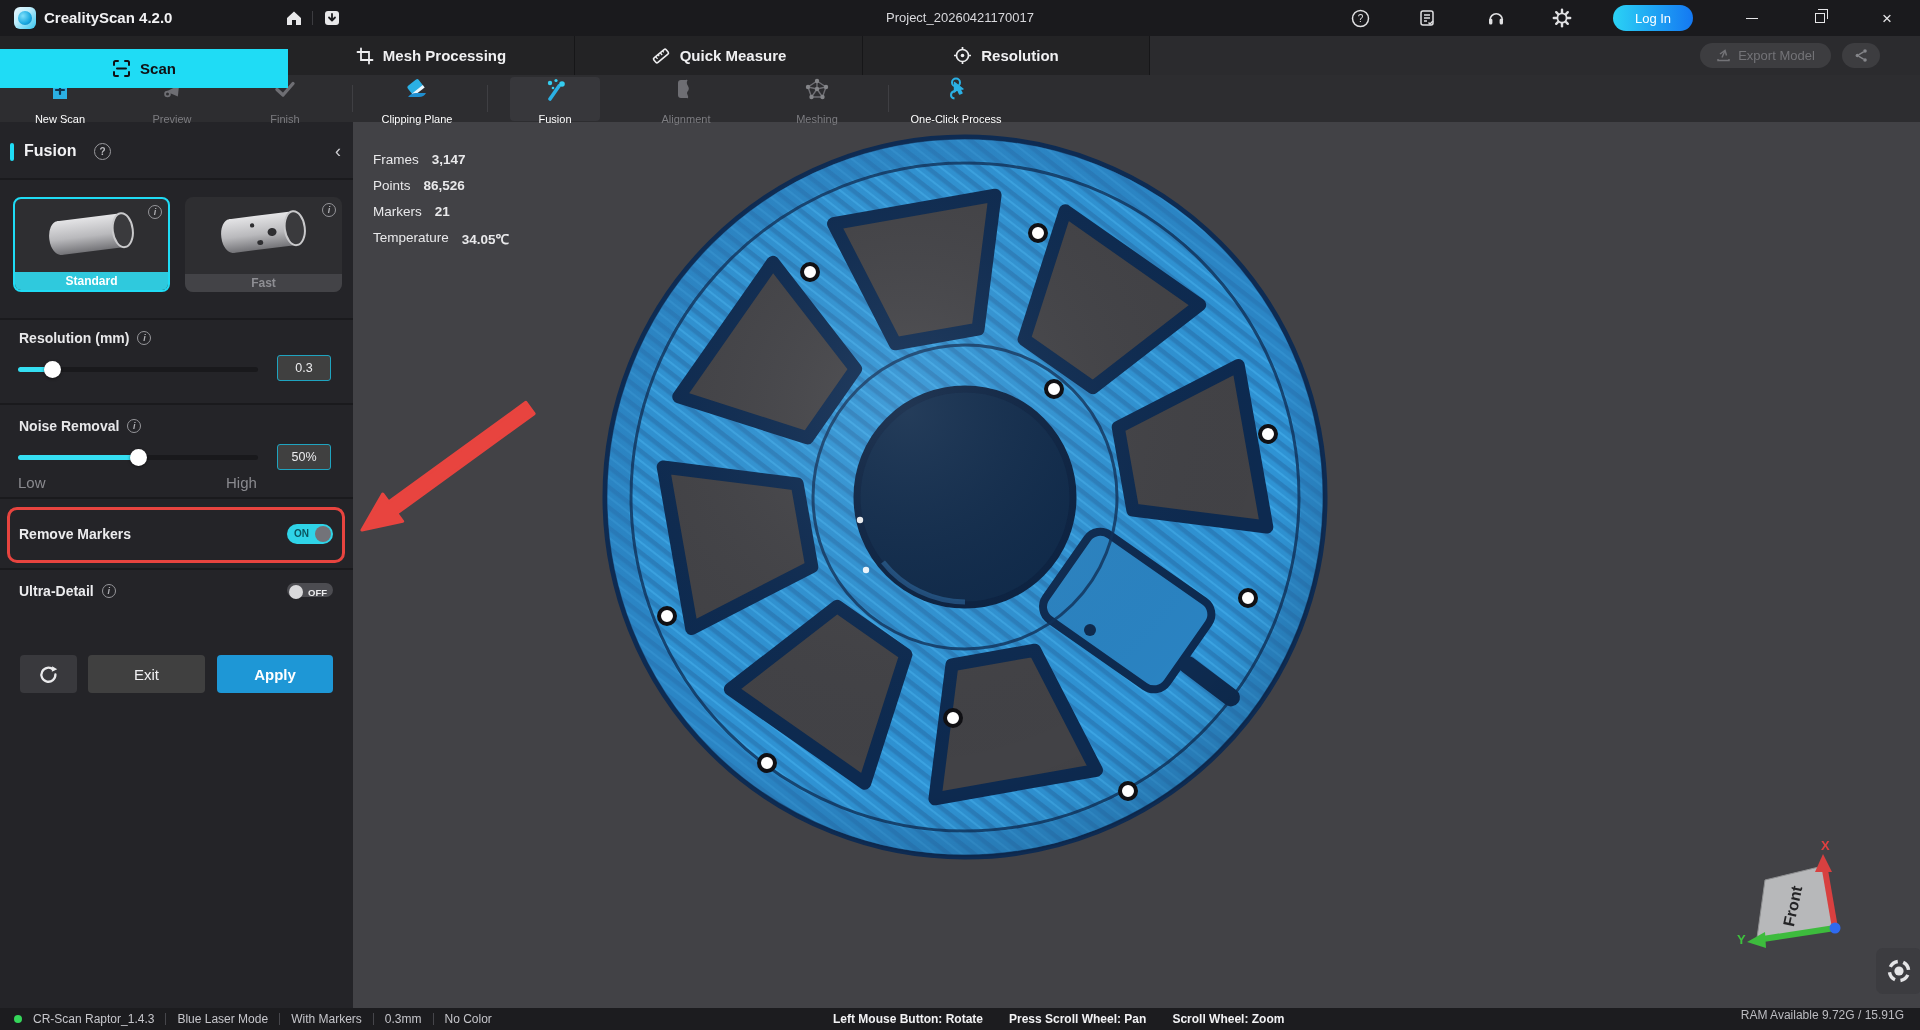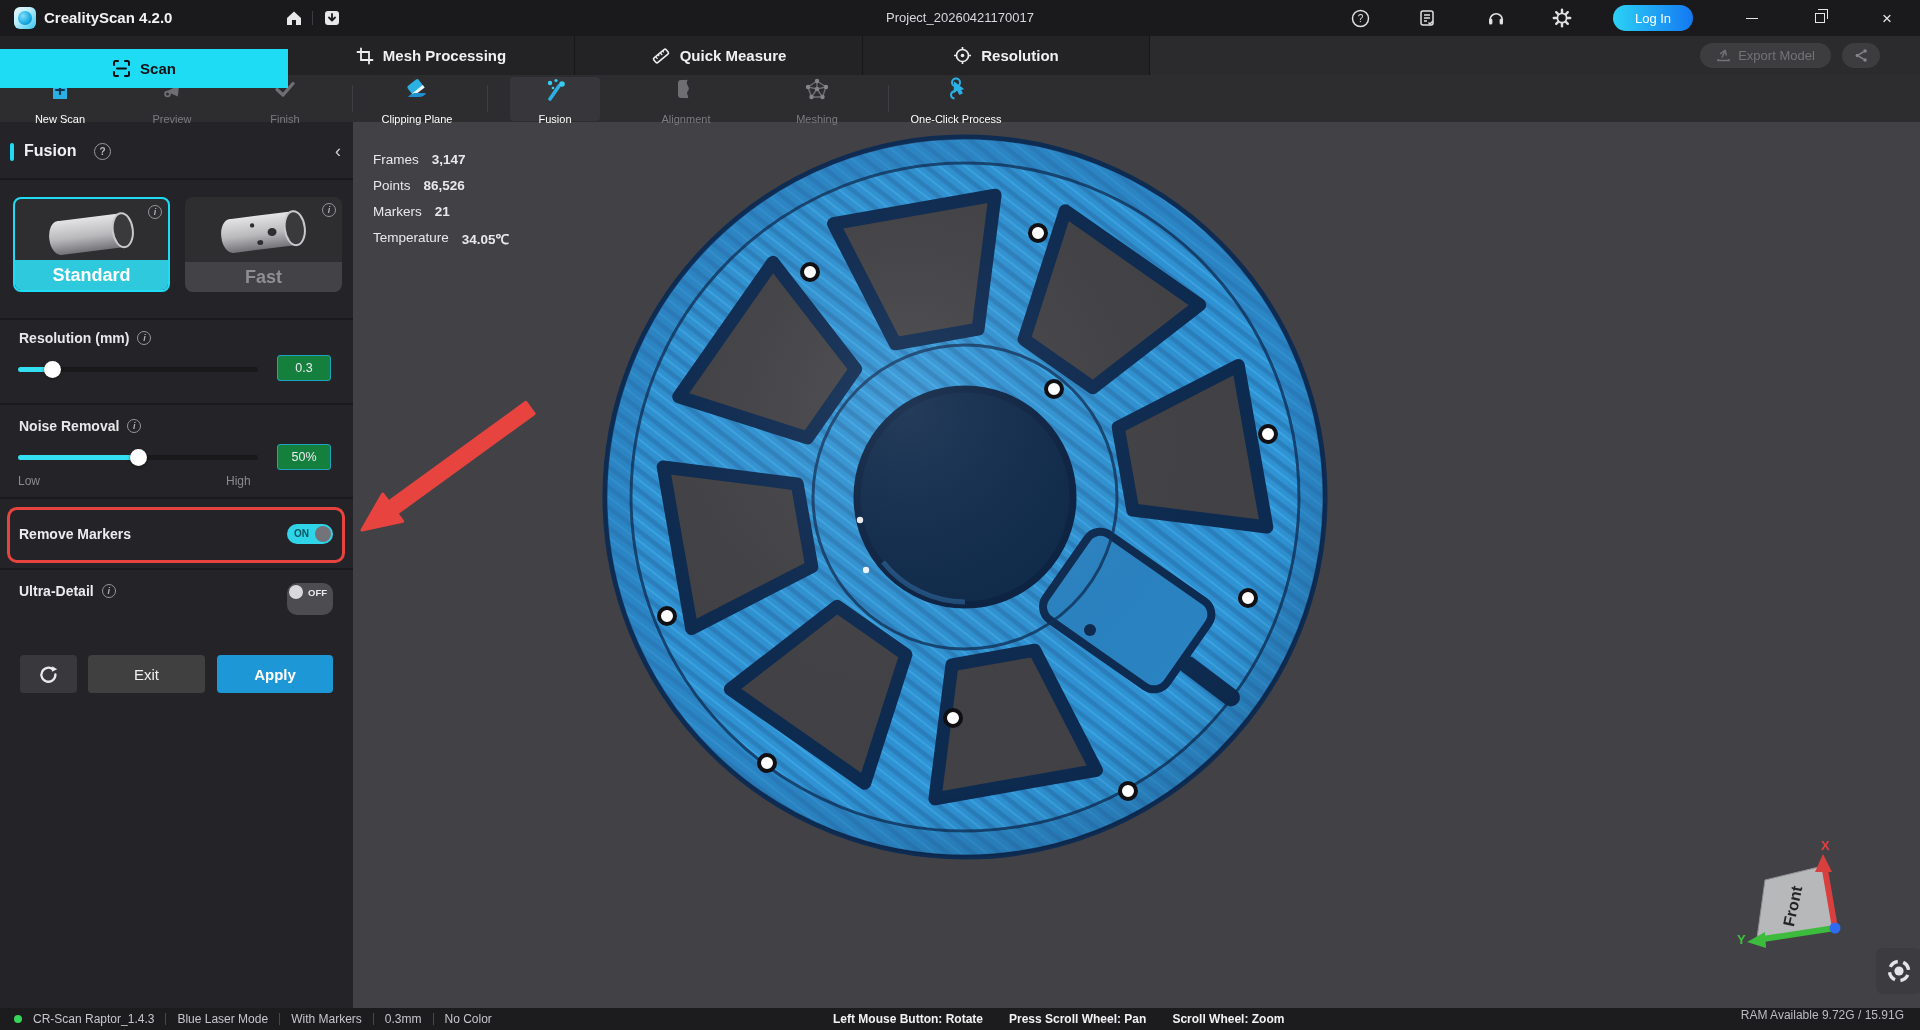--- a/index.html
+++ b/index.html
@@ -56,41 +56,41 @@
             display:flex; align-items:center; justify-content:center; font-size:10px; font-weight:700; cursor:pointer; }
   .q-icon::after { content:"?"; }
   .i-icon { width:14px; height:14px; border:1.2px solid #96969a; border-radius:50%; color:#aeaeb2;
             display:inline-flex; align-items:center; justify-content:center; font-size:9px; font-style:italic; font-weight:700; cursor:pointer; }
   .i-icon::after { content:"i"; }
   .ph-chevron { position:absolute; right:12px; top:3px; font-size:18px; color:#cfcfd3; cursor:pointer; }
 
   .card { position:absolute; top:75px; width:157px; height:95px; border-radius:8px; background:#2e2e31; overflow:hidden; cursor:pointer; }
   .card.sel { border:2px solid #1fdcf5; }
   .card-img { position:absolute; left:0; right:0; top:0; height:69px; display:flex; align-items:center; justify-content:center; }
-  .card-label { position:absolute; left:0; right:0; bottom:0; height:30px; display:flex; align-items:center; justify-content:center;
-                font-size:18px; font-weight:700; }
+  .card-label { position:absolute; left:0; right:0; bottom:0; height:18px; display:flex; align-items:center; justify-content:center;
+                font-size:12px; font-weight:700; }
   .card.sel .card-label { background:#2fc9dd; color:#fff; }
   .card.plain .card-label { background:#434347; color:#8e8e93; }
   .card .i-icon { position:absolute; right:6px; top:6px; }
 
   .sec-label { position:absolute; left:19px; font-size:14px; font-weight:600; color:#e8e8ea; display:flex; align-items:center; gap:8px; }
   .track { position:absolute; left:18px; width:240px; height:5px; border-radius:3px; background:#19191c; cursor:pointer; }
   .track .fill { position:absolute; left:0; top:0; bottom:0; border-radius:3px; background:#35dff2; }
   .thumb { position:absolute; top:-6px; width:17px; height:17px; border-radius:50%; background:#fff; box-shadow:0 1px 3px rgba(0,0,0,.5); cursor:pointer; }
-  .valbox { position:absolute; left:277px; width:54px; height:26px; border:1.5px solid #1fa4c0; border-radius:3px; background:#15803d;
+  .valbox { position:absolute; left:277px; width:54px; height:26px; border:1.5px solid #1fa4c0; border-radius:3px; background:#404040;
             color:#ececee; font-size:12.5px; display:flex; align-items:center; justify-content:center; cursor:text; }
-  .minmax { position:absolute; font-size:12px; color:#8a8a8f; }
+  .minmax { position:absolute; font-size:15px; color:#8a8a8f; }
 
   .hl-box { position:absolute; left:7px; top:385px; width:338px; height:56px; border:3px solid #e8443f; border-radius:10px; z-index:5; pointer-events:none; }
   .toggle-row-label { position:absolute; left:19px; font-size:14px; font-weight:600; color:#ececee; display:flex; align-items:center; gap:8px; }
   .switch { position:absolute; left:287px; border-radius:10px; cursor:pointer; }
   .switch.on { top:402px; width:46px; height:20px; background:#2fd4e8; }
   .switch.on .sw-text { position:absolute; left:7px; top:4px; font-size:10px; font-weight:700; color:#0b5560; }
   .switch.on .sw-thumb { position:absolute; right:2px; top:2px; width:16px; height:16px; border-radius:50%; background:#737379; }
-  .switch.off { top:461px; width:46px; height:32px; background:#4c4c51; }
+  .switch.off { top:461px; width:46px; height:14px; background:#4c4c51; }
   .switch.off .sw-text { position:absolute; right:6px; top:3.5px; font-size:9.5px; font-weight:700; color:#ececee; }
   .switch.off .sw-thumb { position:absolute; left:2px; top:2px; width:14px; height:14px; border-radius:50%; background:#d9d9db; }
 
   .icon-btn { position:absolute; left:20px; top:533px; width:57px; height:38px; background:#39393d; border-radius:4px;
               display:flex; align-items:center; justify-content:center; cursor:pointer; }
   .exit-btn { position:absolute; left:88px; top:533px; width:117px; height:38px; background:#404040; border-radius:4px;
               color:#f0f0f2; font-size:15px; display:flex; align-items:center; justify-content:center; cursor:pointer; }
   .apply-btn { position:absolute; left:217px; top:533px; width:116px; height:38px; background:#1e97d6; border-radius:4px;
                color:#fff; font-size:15px; font-weight:600; display:flex; align-items:center; justify-content:center; cursor:pointer; }
 

